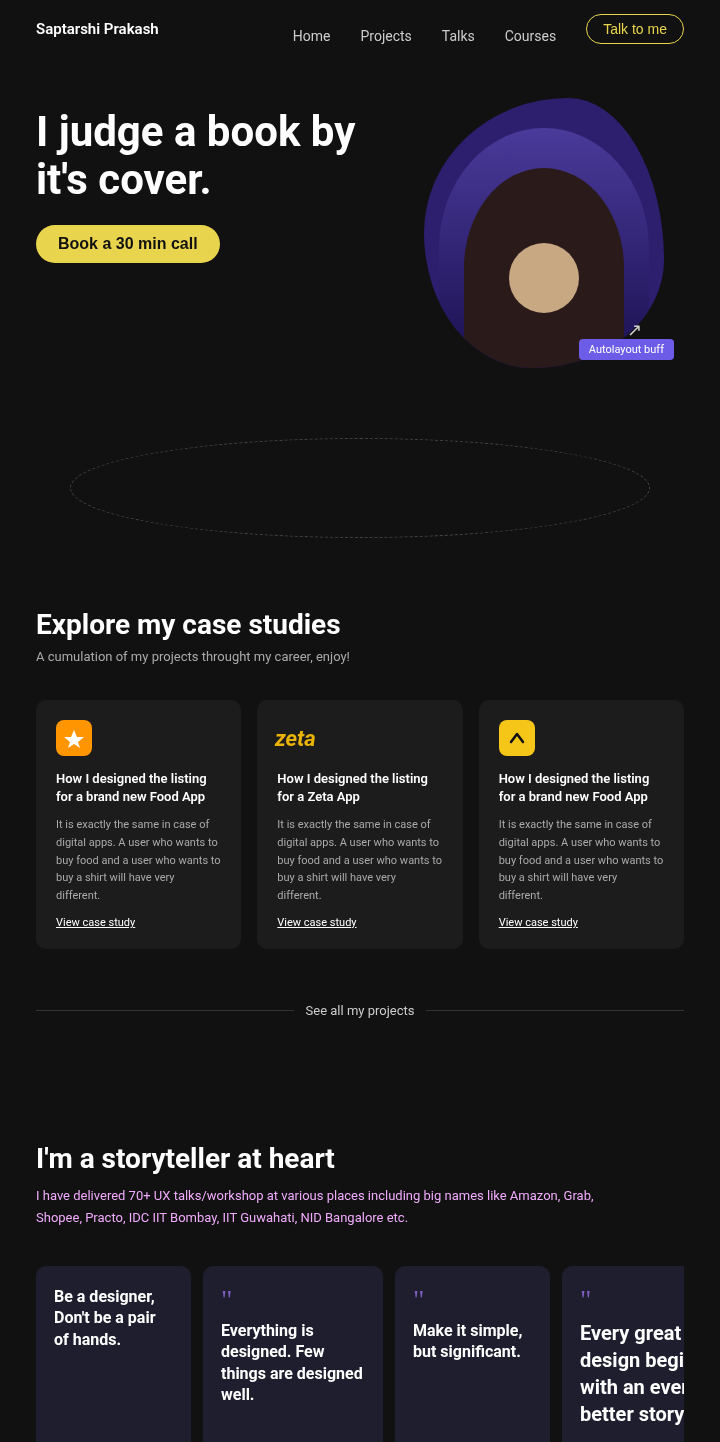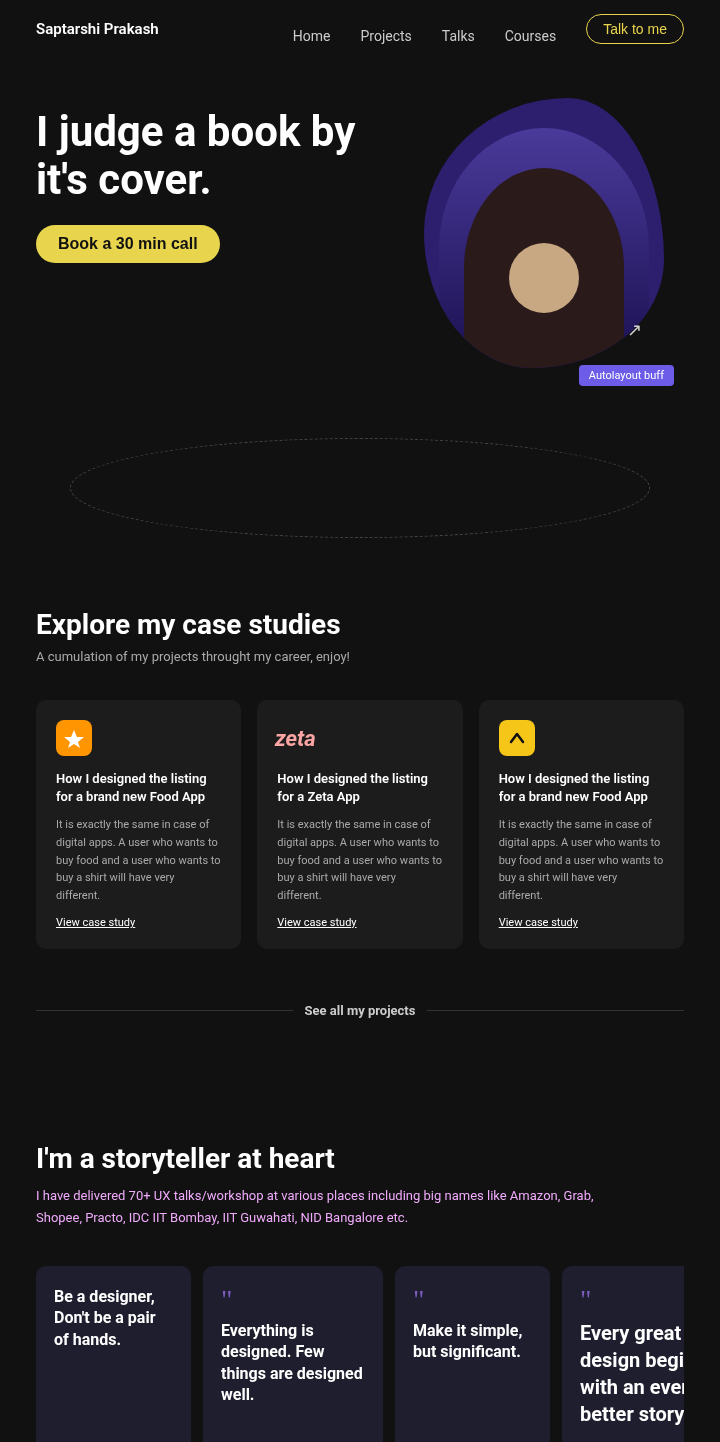--- a/index.html
+++ b/index.html
@@ -129,21 +129,21 @@
       bottom: 55px;
       left: 50%;
       transform: translateX(-50%);
       width: 70px;
       height: 70px;
       background: #c8a882;
       border-radius: 50%;
     }
     .autolayout-badge {
       position: absolute;
-      bottom: 2px;
+      bottom: 28px;
       right: -10px;
       background: #6c5ce7;
       color: #fff;
       font-size: 11px;
       padding: 4px 10px;
       border-radius: 4px;
     }
     .cursor-icon {
       position: absolute;
       bottom: 48px;
@@ -240,21 +240,20 @@
       cursor: pointer;
     }
 
     .see-all-projects {
       display: flex;
       align-items: center;
       justify-content: flex-end;
       gap: 12px;
       padding: 14px 0;
       margin: 0 0 20px 0;
-      font-weight: bold;
     }
     .see-all-line {
       flex: 1;
       height: 1px;
       background: #333;
     }
     .see-all-text {
       font-size: 13px;
       color: #cccccc;
       cursor: pointer;
@@ -362,21 +361,21 @@
           <polygon points="10,2 13,9 20,9 14,14 16,20 10,16 4,20 6,14 0,9 7,9" fill="#ffffff"></polygon>
         </svg>
       </div>
       <div class="card-title">How I designed the listing for a brand new Food App</div>
       <div class="card-desc">It is exactly the same in case of digital apps. A user who wants to buy food and a user who wants to buy a shirt will have very different.</div>
       <span class="card-link">View case study</span>
     </div>
 
     <div class="card">
       <div class="card-icon card-icon-zeta">
-        <span style="font-size:22px; font-weight:700; font-style:italic; color:#fca5a5;">zeta</span>
+        <span style="font-size:22px; font-weight:700; font-style:italic; color:#eab308;">zeta</span>
       </div>
       <div class="card-title">How I designed the listing for a Zeta App</div>
       <div class="card-desc">It is exactly the same in case of digital apps. A user who wants to buy food and a user who wants to buy a shirt will have very different.</div>
       <span class="card-link">View case study</span>
     </div>
 
     <div class="card">
       <div class="card-icon card-icon-app">
         <svg width="20" height="20" viewBox="0 0 20 20" fill="none">
           <polyline points="4,14 10,6 16,14" stroke="#111" stroke-width="2.5" fill="none" stroke-linecap="round" stroke-linejoin="round"></polyline>

